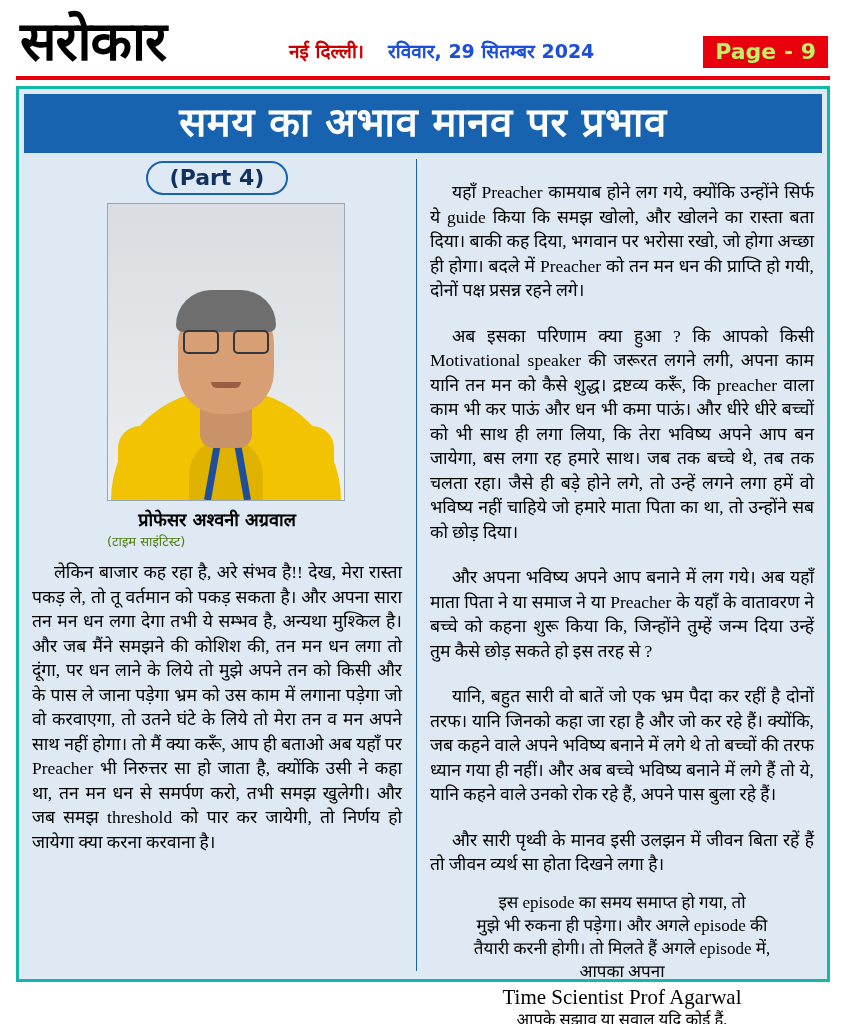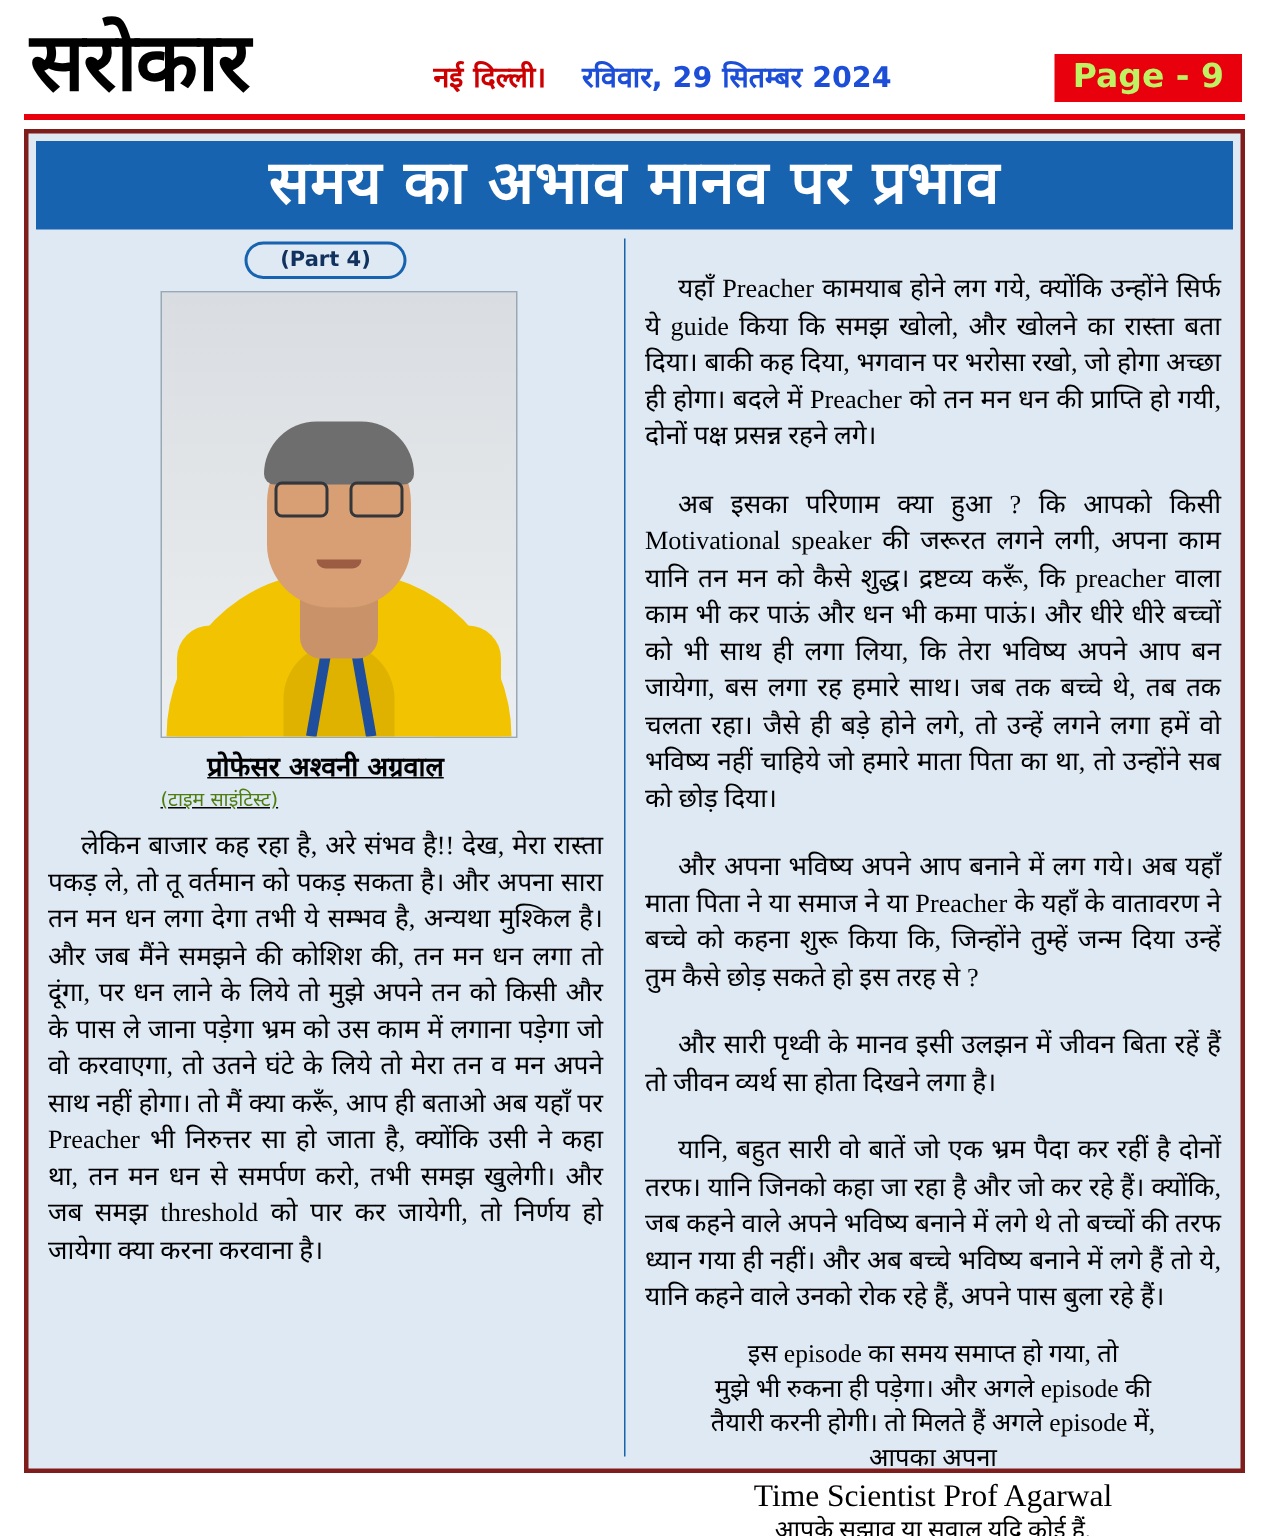--- a/index.html
+++ b/index.html
@@ -71,21 +71,21 @@
   }
   .rule-red {
     height: 4px;
     background: #e8000d;
     margin: 4px 2px 0 2px;
   }
 
   
   .article {
     margin: 6px 2px 0 2px;
-    border: 3px solid #7f1d1d;
+    border: 3px solid #14b8a6;
     background: #dfe9f4;
     height: 896px;
     box-sizing: border-box;
     padding: 5px;
   }
   .headline-band {
     background: #1763b0;
     text-align: center;
     padding: 6px 0 9px 0;
   }
@@ -120,21 +120,21 @@
     display: flex;
     justify-content: center;
     margin-top: 2px;
   }
   .part-badge {
     border: 2px solid #1763b0;
     border-radius: 18px;
     padding: 2px 22px 3px 22px;
     font-family: "DejaVu Sans", sans-serif;
     font-weight: bold;
-    font-size: 14px;
+    font-size: 22px;
     color: #11325e;
     background: #dfe9f4;
   }
 
   .bullets {
     margin-top: 8px;
     padding-left: 4px;
   }
   .bullet-row {
     display: flex;
@@ -156,21 +156,20 @@
     font-weight: bold;
     font-size: 17px;
     line-height: 21px;
     color: #000;
   }
 
   
   .photo-wrap {
     margin: 8px auto 0 auto;
     width: 220px;
-    text-decoration: underline;
   }
   .photo {
     width: 236px;
     height: 296px;
     border: 1px solid #9aa7b4;
     background: linear-gradient(#cfd6dd, #e6eaee);
     position: relative;
     overflow: hidden;
   }
   
@@ -343,22 +342,22 @@
           <p>लेकिन बाजार कह रहा है, अरे संभव है!! देख, मेरा रास्ता पकड़ ले, तो तू वर्तमान को पकड़ सकता है। और अपना सारा तन मन धन लगा देगा तभी ये सम्भव है, अन्यथा मुश्किल है। और जब मैंने समझने की कोशिश की, तन मन धन लगा तो दूंगा, पर धन लाने के लिये तो मुझे अपने तन को किसी और के पास ले जाना पड़ेगा भ्रम को उस काम में लगाना पड़ेगा जो वो करवाएगा, तो उतने घंटे के लिये तो मेरा तन व मन अपने साथ नहीं होगा। तो मैं क्या करूँ, आप ही बताओ अब यहाँ पर Preacher भी निरुत्तर सा हो जाता है, क्योंकि उसी ने कहा था, तन मन धन से समर्पण करो, तभी समझ खुलेगी। और जब समझ threshold को पार कर जायेगी, तो निर्णय हो जायेगा क्या करना करवाना है।</p>
         </div>
 
       </div>
 
       <div class="col-right">
         <div class="body-text">
           <p>यहाँ Preacher कामयाब होने लग गये, क्योंकि उन्होंने सिर्फ ये guide किया कि समझ खोलो, और खोलने का रास्ता बता दिया। बाकी कह दिया, भगवान पर भरोसा रखो, जो होगा अच्छा ही होगा। बदले में Preacher को तन मन धन की प्राप्ति हो गयी, दोनों पक्ष प्रसन्न रहने लगे।</p>
           <p>अब इसका परिणाम क्या हुआ ? कि आपको किसी Motivational speaker की जरूरत लगने लगी, अपना काम यानि तन मन को कैसे शुद्ध। द्रष्टव्य करूँ, कि preacher वाला काम भी कर पाऊं और धन भी कमा पाऊं। और धीरे धीरे बच्चों को भी साथ ही लगा लिया, कि तेरा भविष्य अपने आप बन जायेगा, बस लगा रह हमारे साथ। जब तक बच्चे थे, तब तक चलता रहा। जैसे ही बड़े होने लगे, तो उन्हें लगने लगा हमें वो भविष्य नहीं चाहिये जो हमारे माता पिता का था, तो उन्होंने सब को छोड़ दिया।</p>
           <p>और अपना भविष्य अपने आप बनाने में लग गये। अब यहाँ माता पिता ने या समाज ने या Preacher के यहाँ के वातावरण ने बच्चे को कहना शुरू किया कि, जिन्होंने तुम्हें जन्म दिया उन्हें तुम कैसे छोड़ सकते हो इस तरह से ?</p>
+          <p>यानि, बहुत सारी वो बातें जो एक भ्रम पैदा कर रहीं है दोनों तरफ। यानि जिनको कहा जा रहा है और जो कर रहे हैं। क्योंकि, जब कहने वाले अपने भविष्य बनाने में लगे थे तो बच्चों की तरफ ध्यान गया ही नहीं। और अब बच्चे भविष्य बनाने में लगे हैं तो ये, यानि कहने वाले उनको रोक रहे हैं, अपने पास बुला रहे हैं।</p>
           <p>और सारी पृथ्वी के मानव इसी उलझन में जीवन बिता रहें हैं तो जीवन व्यर्थ सा होता दिखने लगा है।</p>
-          <p>यानि, बहुत सारी वो बातें जो एक भ्रम पैदा कर रहीं है दोनों तरफ। यानि जिनको कहा जा रहा है और जो कर रहे हैं। क्योंकि, जब कहने वाले अपने भविष्य बनाने में लगे थे तो बच्चों की तरफ ध्यान गया ही नहीं। और अब बच्चे भविष्य बनाने में लगे हैं तो ये, यानि कहने वाले उनको रोक रहे हैं, अपने पास बुला रहे हैं।</p>
         </div>
 
         <div class="closing">
           <span class="lead">इस episode का समय समाप्त हो गया, तो</span>
           <span class="lead">मुझे भी रुकना ही पड़ेगा। और अगले episode की</span>
           <span class="lead">तैयारी करनी होगी। तो मिलते हैं अगले episode में,</span>
           <span class="lead">आपका अपना</span>
           <span class="author">Time Scientist Prof Agarwal</span>
           <span class="small">आपके सुझाव या सवाल यदि कोई हैं,</span>
           <span class="small">तो आप सम्पादक को भेज सकते हैं।</span>

